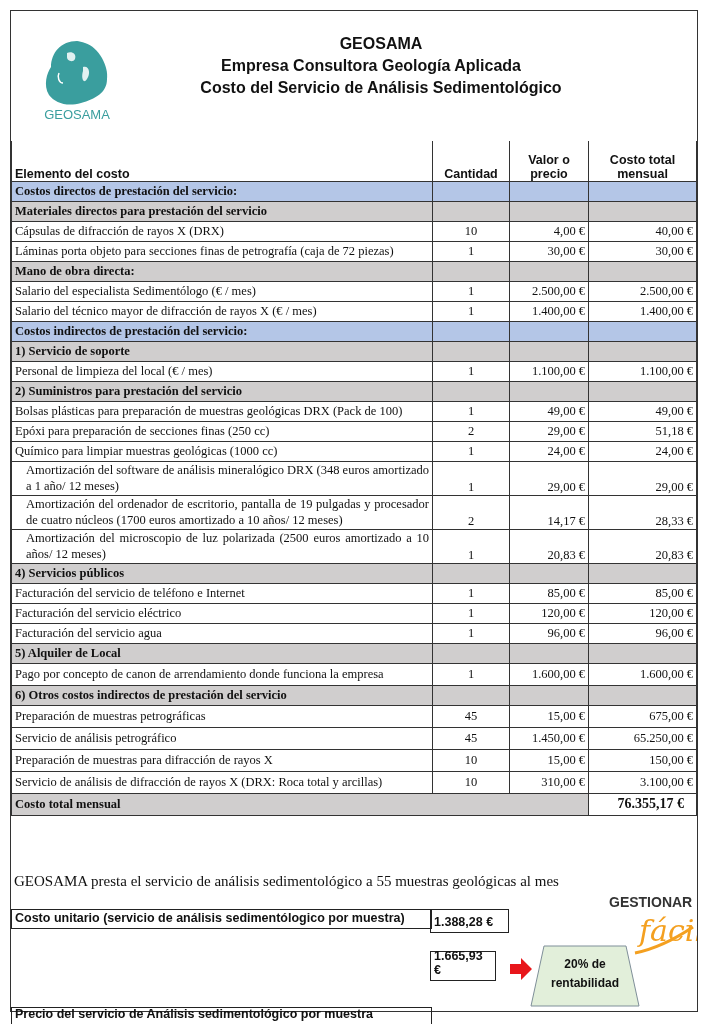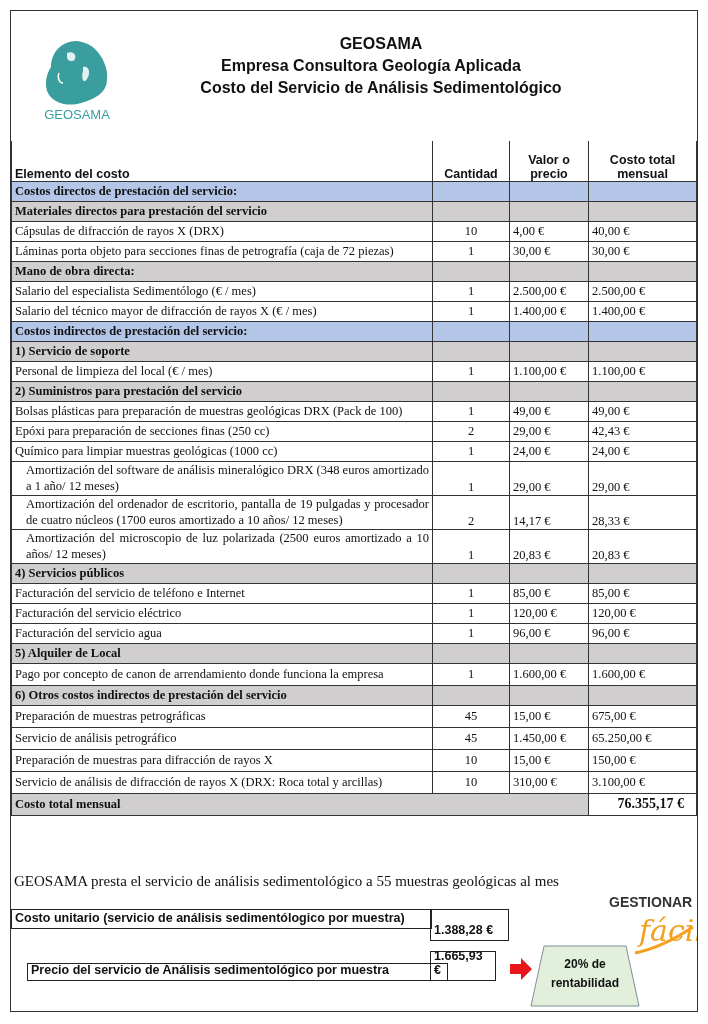--- a/index.html
+++ b/index.html
@@ -13,21 +13,21 @@
   .titles .t3 { margin-left:20px; }
   table.costs { position:absolute; left:0; top:130px; border-collapse:collapse; width:685px; table-layout:fixed; }
   table.costs td, table.costs th { border:1px solid #333; padding:0 3px; font-size:12.5px; box-sizing:border-box; }
   table.costs th { font-family:"Liberation Sans", sans-serif; font-weight:bold; font-size:12.5px; background:#fff; vertical-align:bottom; height:40px; border-top:none; }
   th.c-el { text-align:left; }
   th.c-num { text-align:center; }
   .sec-blue td { background:#b4c6e7; font-weight:bold; height:20px; }
   .sec-gray td { background:#d0cece; font-weight:bold; height:20px; }
   .row td { height:20px; }
   .row td.num { text-align:center; }
-  .row td.money { text-align:left; }
+  .row td.money { text-align:right; }
   .row.tall td { height:34px; vertical-align:bottom; }
   .row.tall td.desc { vertical-align:top; text-align:justify; line-height:16px;padding-left:14px; }
   .row.mid td { height:22px; }
   .total-row td { background:#d0cece; font-weight:bold; font-size:14px; height:22px; border-top:2px solid #333; }
   .total-row td.val { background:#fff; text-align:right; padding-right:12px; font-size:14px; }
   .summary-text { position:absolute; left:3px; top:862px; font-size:15px; }
   .box { position:absolute; border:1.5px solid #222; box-sizing:border-box; font-family:"Liberation Sans", sans-serif; font-weight:bold; font-size:12.5px; display:flex; align-items:flex-end; padding:0 4px 3px 3px; }
   .brand { position:absolute; left:594px; top:878px; width:92px; height:70px; }
   .trap { position:absolute; left:519px; top:934px; width:110px; height:62px; }
   .trap-label { position:absolute; left:519px; top:944px; width:110px; text-align:center; font-family:"Liberation Sans", sans-serif; font-weight:bold; font-size:12px; line-height:19px; }
@@ -136,21 +136,21 @@
         <tr class="row">
           <td class="desc">Bolsas plásticas para preparación de muestras geológicas DRX (Pack de 100)</td>
           <td class="num">1</td>
           <td class="money">49,00 €</td>
           <td class="money">49,00 €</td>
         </tr>
         <tr class="row">
           <td class="desc">Epóxi para preparación de secciones finas (250 cc)</td>
           <td class="num">2</td>
           <td class="money">29,00 €</td>
-          <td class="money">42,43 €</td>
+          <td class="money">51,18 €</td>
         </tr>
         <tr class="row">
           <td class="desc">Químico para limpiar muestras geológicas (1000 cc)</td>
           <td class="num">1</td>
           <td class="money">24,00 €</td>
           <td class="money">24,00 €</td>
         </tr>
         <tr class="row tall">
           <td class="desc">Amortización del software de análisis mineralógico DRX (348 euros amortizado a 1 año/ 12 meses)</td>
           <td class="num">1</td>
@@ -240,23 +240,23 @@
       <tr class="total-row">
         <td colspan="3">Costo total mensual</td>
         <td class="val">76.355,17  €</td>
       </tr>
     </tfoot>
   </table>
 
   <div class="summary-text">GEOSAMA presta el servicio de análisis sedimentológico a 55 muestras geológicas al mes</div>
 
   <div class="box" style="left:0;top:898px;width:421px;height:20px;">Costo unitario (servicio de análisis sedimentólogico por muestra)</div>
-  <div class="box" style="left:419px;top:898px;width:79px;height:32px;">1.388,28  €</div>
-
-  <div class="box" style="left:0;top:952px;width:421px;height:18px;margin-left:16px;">Precio del servicio de Análisis sedimentológico por muestra</div>
+  <div class="box" style="left:419px;top:898px;width:79px;height:24px;">1.388,28  €</div>
+
+  <div class="box" style="left:0;top:996px;width:421px;height:18px;">Precio del servicio de Análisis sedimentológico por muestra</div>
   <div class="box" style="left:419px;top:940px;width:66px;height:30px;">1.665,93  €</div>
 
   <svg class="arrow" viewBox="0 0 22 22">
     <polygon points="0,6 11,6 11,0 22,11 11,22 11,16 0,16" fill="#e8161b"></polygon>
   </svg>
 
   <svg class="trap" viewBox="0 0 110 62">
     <polygon points="14,1 96,1 109,61 1,61" fill="#e2efda" stroke="#7f8f99" stroke-width="1"></polygon>
   </svg>
   <div class="trap-label">

